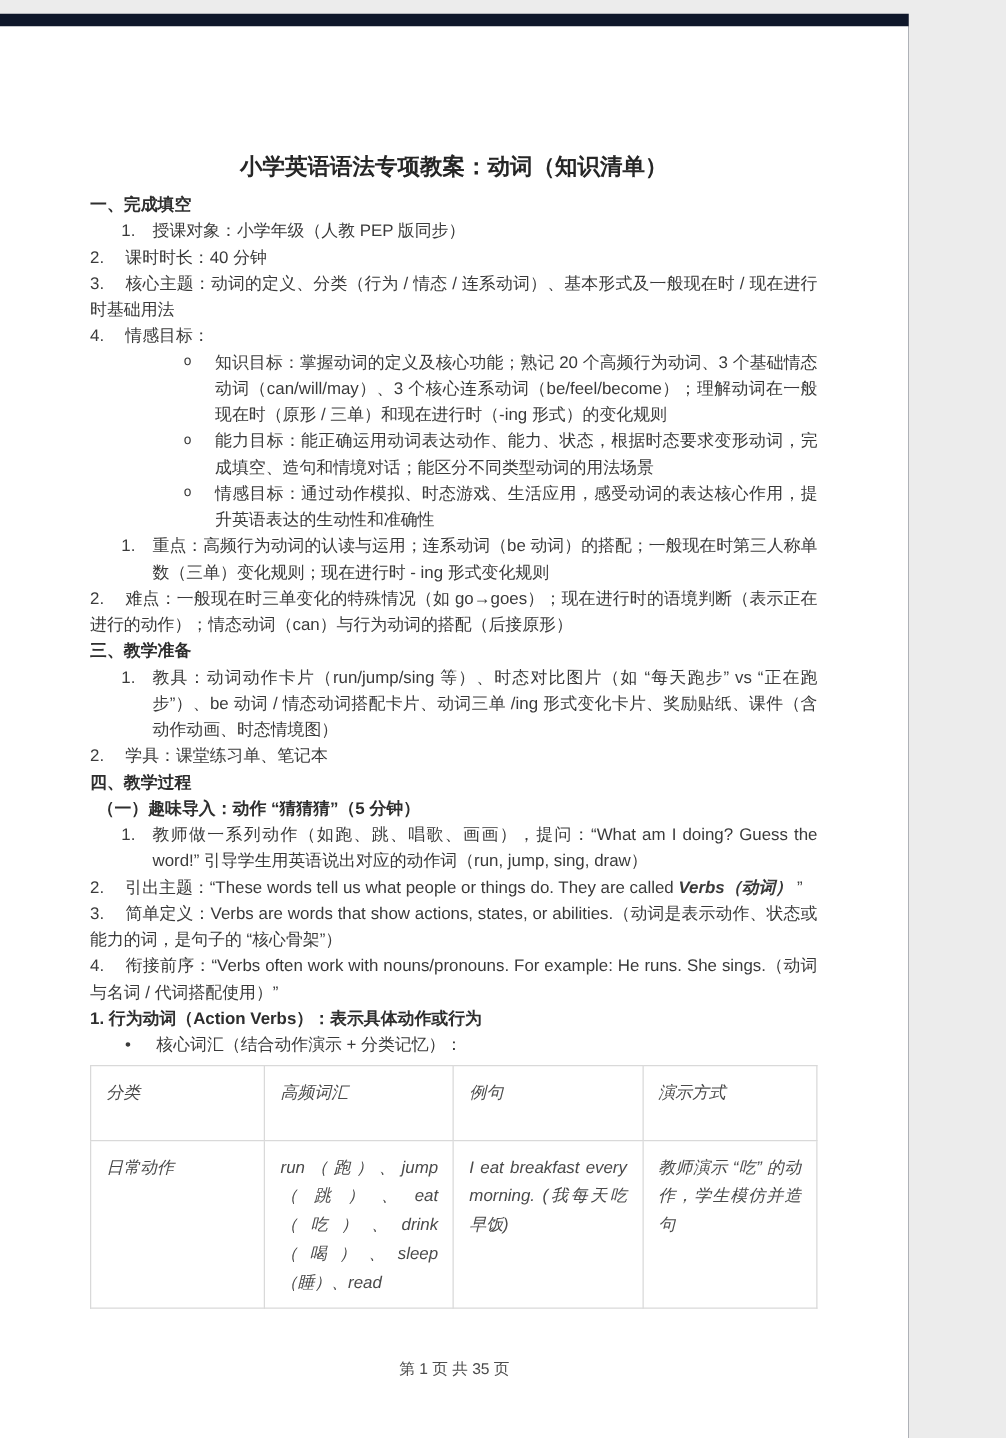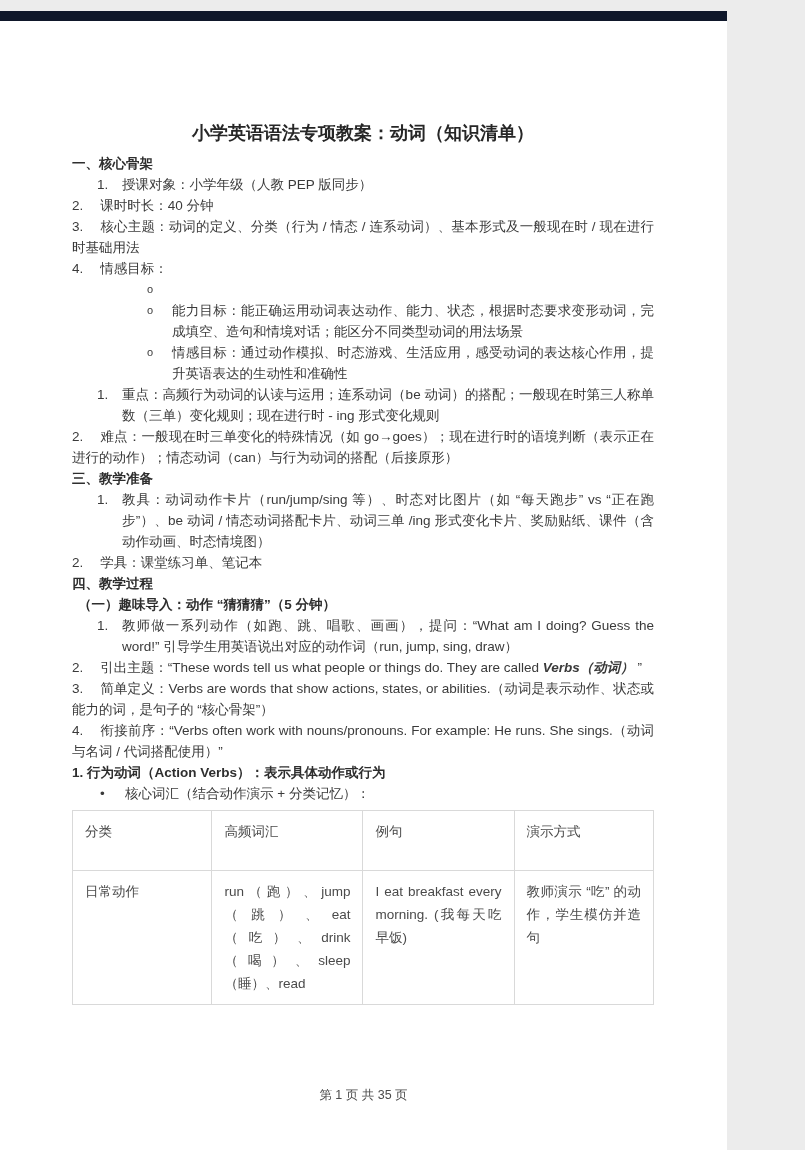--- a/index.html
+++ b/index.html
@@ -61,20 +61,21 @@
   
   .li-dot { display: flex; padding-left: 28px; }
   .li-dot .mk { flex: 0 0 25px; }
   .li-dot .txt { flex: 1; text-align: justify; }
   .b { font-weight: bold; font-style: italic; }
   .vtable {
     width: 100%;
     border-collapse: collapse;
     margin-top: 6px;
     table-layout: fixed;
+    font-style: italic;
   }
   .vtable th, .vtable td {
     border: 1px solid #d9d9d9;
     font-weight: normal;
     vertical-align: top;
     text-align: left;
     padding: 9px 12px;
     color: #4a4a4a;
     font-size: 13.5px;
     line-height: 23px;
@@ -95,30 +96,31 @@
   }
 </style>
 </head>
 <body>
 
 <div class="canvas">
   <div class="page">
 
     <div class="doc-title">小学英语语法专项教案：动词（知识清单）</div>
 
-    <div class="h-sec">一、核心骨架</div>
+    <div class="h-sec">一、完成填空</div>
     <div class="li-hang">
       <span class="num">1.</span>
       <span class="txt">授课对象：小学年级（人教 PEP 版同步）</span>
     </div>
     <div class="li-flush"><span class="num">2.</span><span>课时时长：40 分钟</span></div>
     <div class="li-flush"><span class="num">3.</span><span>核心主题：动词的定义、分类（行为 / 情态 / 连系动词）、基本形式及一般现在时 / 现在进行时基础用法</span></div>
     <div class="li-flush"><span class="num">4.</span><span>情感目标：</span></div>
     <div class="li-o">
       <span class="mk">o</span>
+      <span class="txt">知识目标：掌握动词的定义及核心功能；熟记 20 个高频行为动词、3 个基础情态动词（can/will/may）、3 个核心连系动词（be/feel/become）；理解动词在一般现在时（原形 / 三单）和现在进行时（-ing 形式）的变化规则</span>
     </div>
     <div class="li-o">
       <span class="mk">o</span>
       <span class="txt">能力目标：能正确运用动词表达动作、能力、状态，根据时态要求变形动词，完成填空、造句和情境对话；能区分不同类型动词的用法场景</span>
     </div>
     <div class="li-o">
       <span class="mk">o</span>
       <span class="txt">情感目标：通过动作模拟、时态游戏、生活应用，感受动词的表达核心作用，提升英语表达的生动性和准确性</span>
     </div>
 

